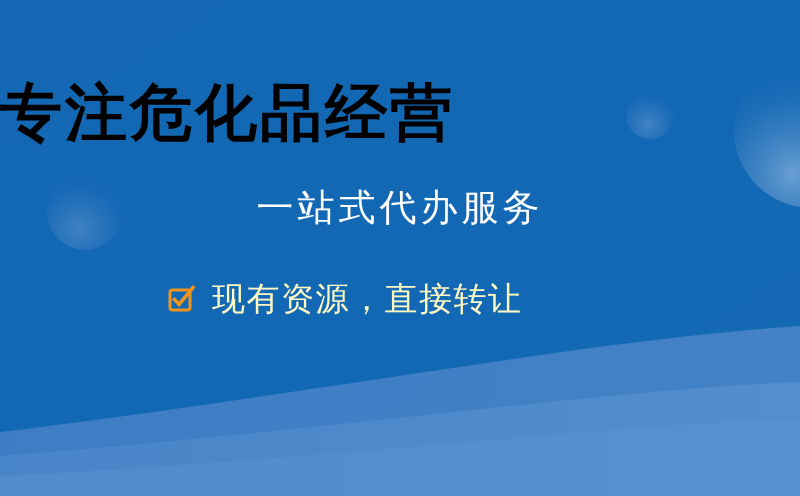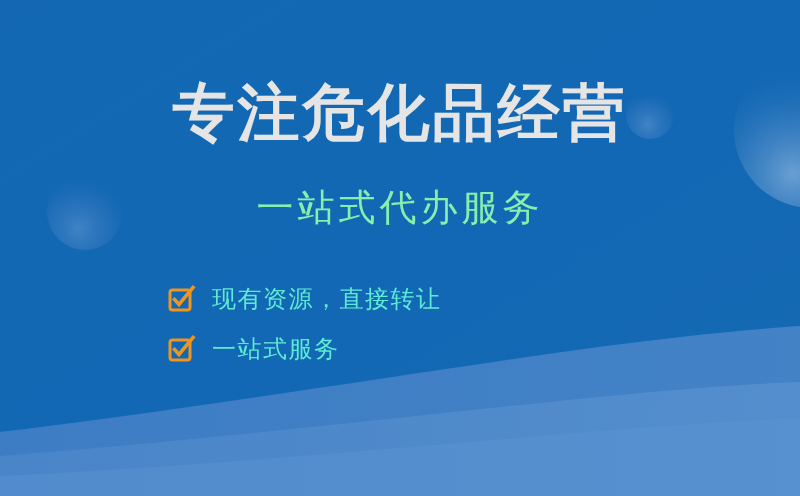--- a/index.html
+++ b/index.html
@@ -38,41 +38,41 @@
     position: absolute;
     inset: 0;
     z-index: 2;
   }
 
   .title {
     position: absolute;
     top: 82px;
     left: 0;
     width: 800px;
-    text-align: center;
+    text-align: left;
     font-family: "Liberation Serif", "DejaVu Serif", serif;
     font-weight: bold;
     font-size: 62px;
     line-height: 1;
     letter-spacing: 3px;
-    color: #e5e5e5;
+    color: #000000;
     white-space: nowrap;
   }
 
   .subtitle {
     position: absolute;
     top: 188px;
     left: 0;
     width: 800px;
     text-align: center;
     font-size: 37px;
     line-height: 1.1;
     letter-spacing: 4px;
     font-weight: normal;
-    color: #86efac;
+    color: #ffffff;
     white-space: nowrap;
   }
 
   .features {
     position: absolute;
     top: 274px;
     left: 168px;
     width: 420px;
   }
 
@@ -91,24 +91,24 @@
     margin-right: 18px;
   }
   .check-icon svg {
     display: block;
     width: 26px;
     height: 26px;
     overflow: visible;
   }
 
   .feature-label {
-    font-size: 24px;
+    font-size: 33px;
     line-height: 1;
     letter-spacing: 1.5px;
-    color: #5eead4;
+    color: #fef9c3;
     white-space: nowrap;
     text-align: center;
   }
 </style>
 </head>
 <body>
 
 <div class="banner">
 
   <div class="bg-layer">
@@ -169,25 +169,16 @@
         <span class="check-icon">
           <svg viewBox="0 0 26 26" xmlns="http://www.w3.org/2000/svg">
             <rect x="2" y="4" width="20" height="20" rx="2.5" ry="2.5" fill="none" stroke="#f0941e" stroke-width="3"></rect>
             <path d="M6.5 13.5 L11 18.5 L25 1.5" fill="none" stroke="#f0941e" stroke-width="3.6" stroke-linecap="square" stroke-linejoin="miter"></path>
           </svg>
         </span>
         <span class="feature-label">现有资源，直接转让</span>
       </div>
 
 
-      <div class="feature-item">
-        <span class="check-icon">
-          <svg viewBox="0 0 26 26" xmlns="http://www.w3.org/2000/svg">
-            <rect x="2" y="4" width="20" height="20" rx="2.5" ry="2.5" fill="none" stroke="#f0941e" stroke-width="3"></rect>
-            <path d="M6.5 13.5 L11 18.5 L25 1.5" fill="none" stroke="#f0941e" stroke-width="3.6" stroke-linecap="square" stroke-linejoin="miter"></path>
-          </svg>
-        </span>
-        <span class="feature-label">一站式服务</span>
-      </div>
 
     </div>
   </div>
 </div>
 
 </body></html>

